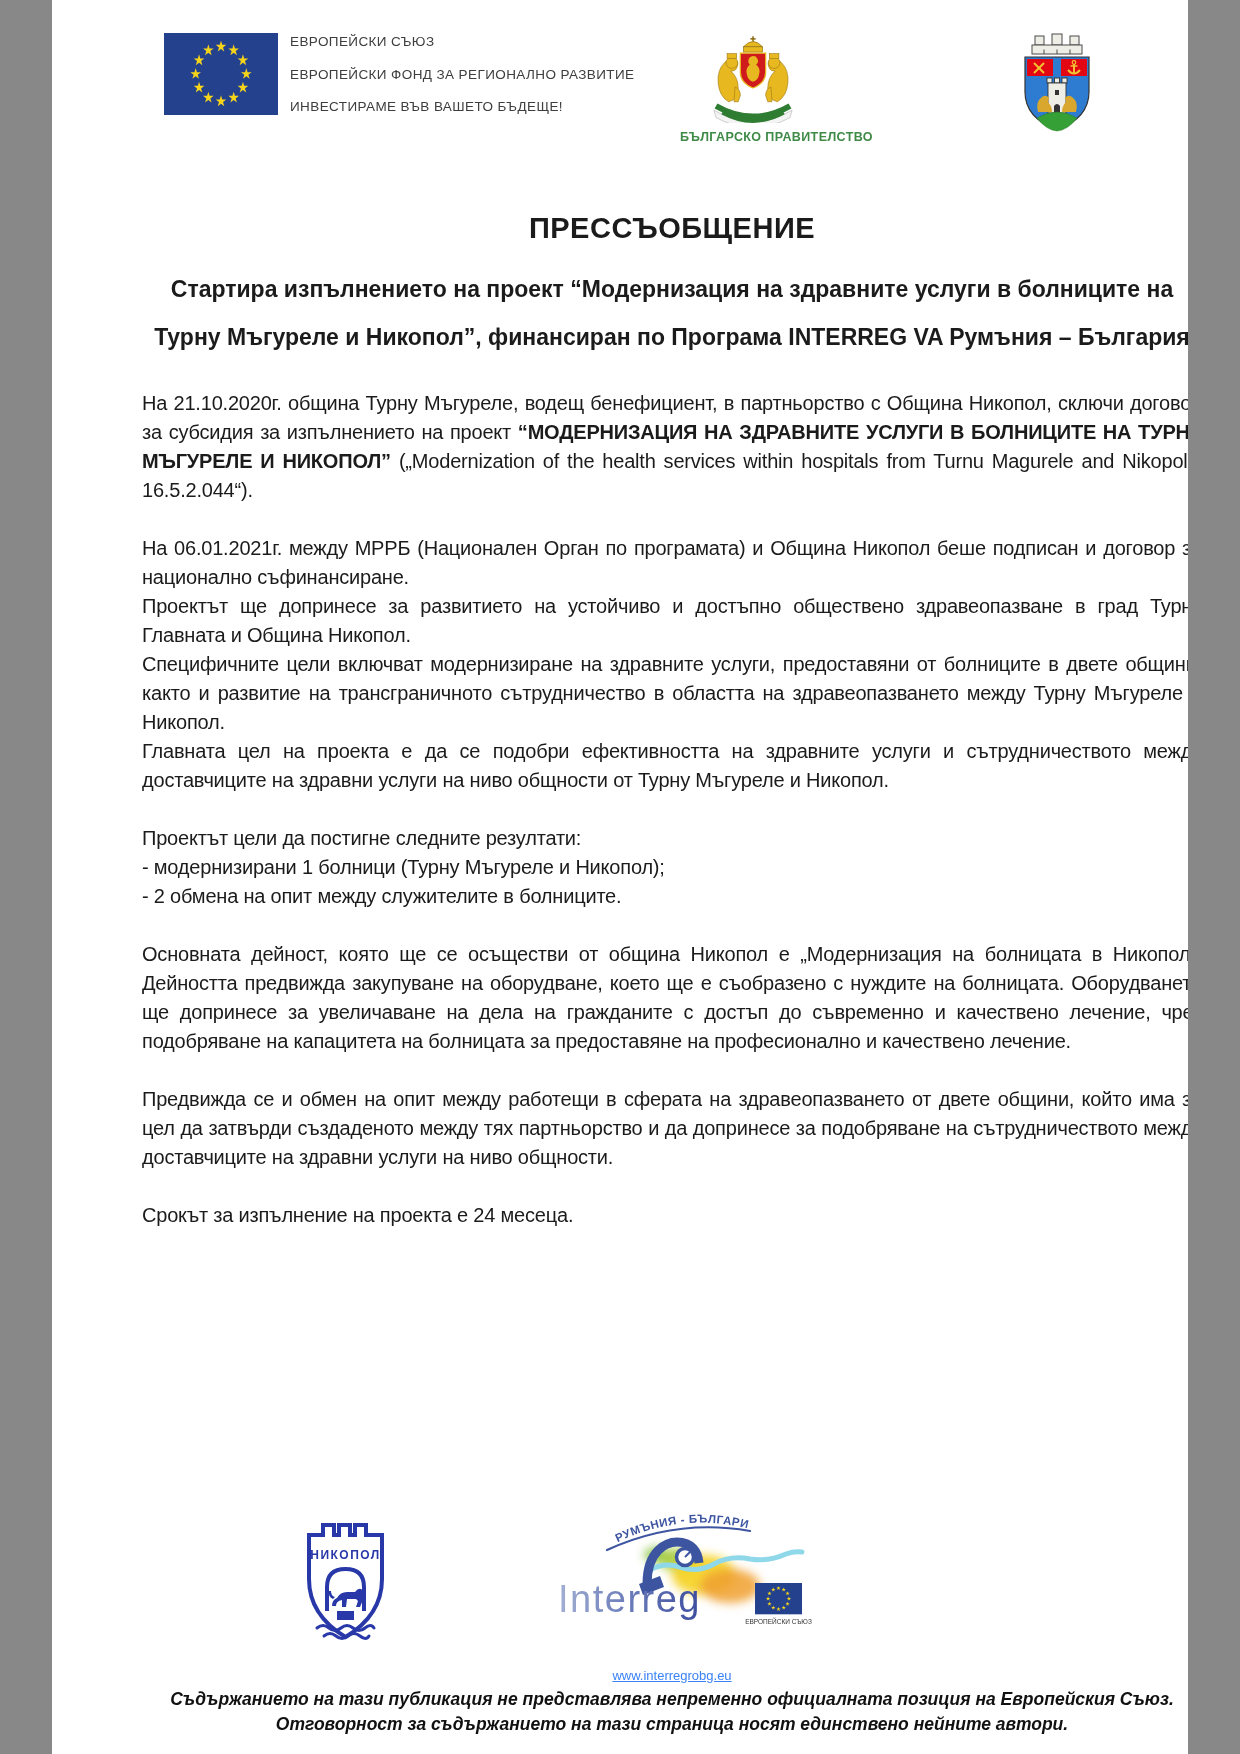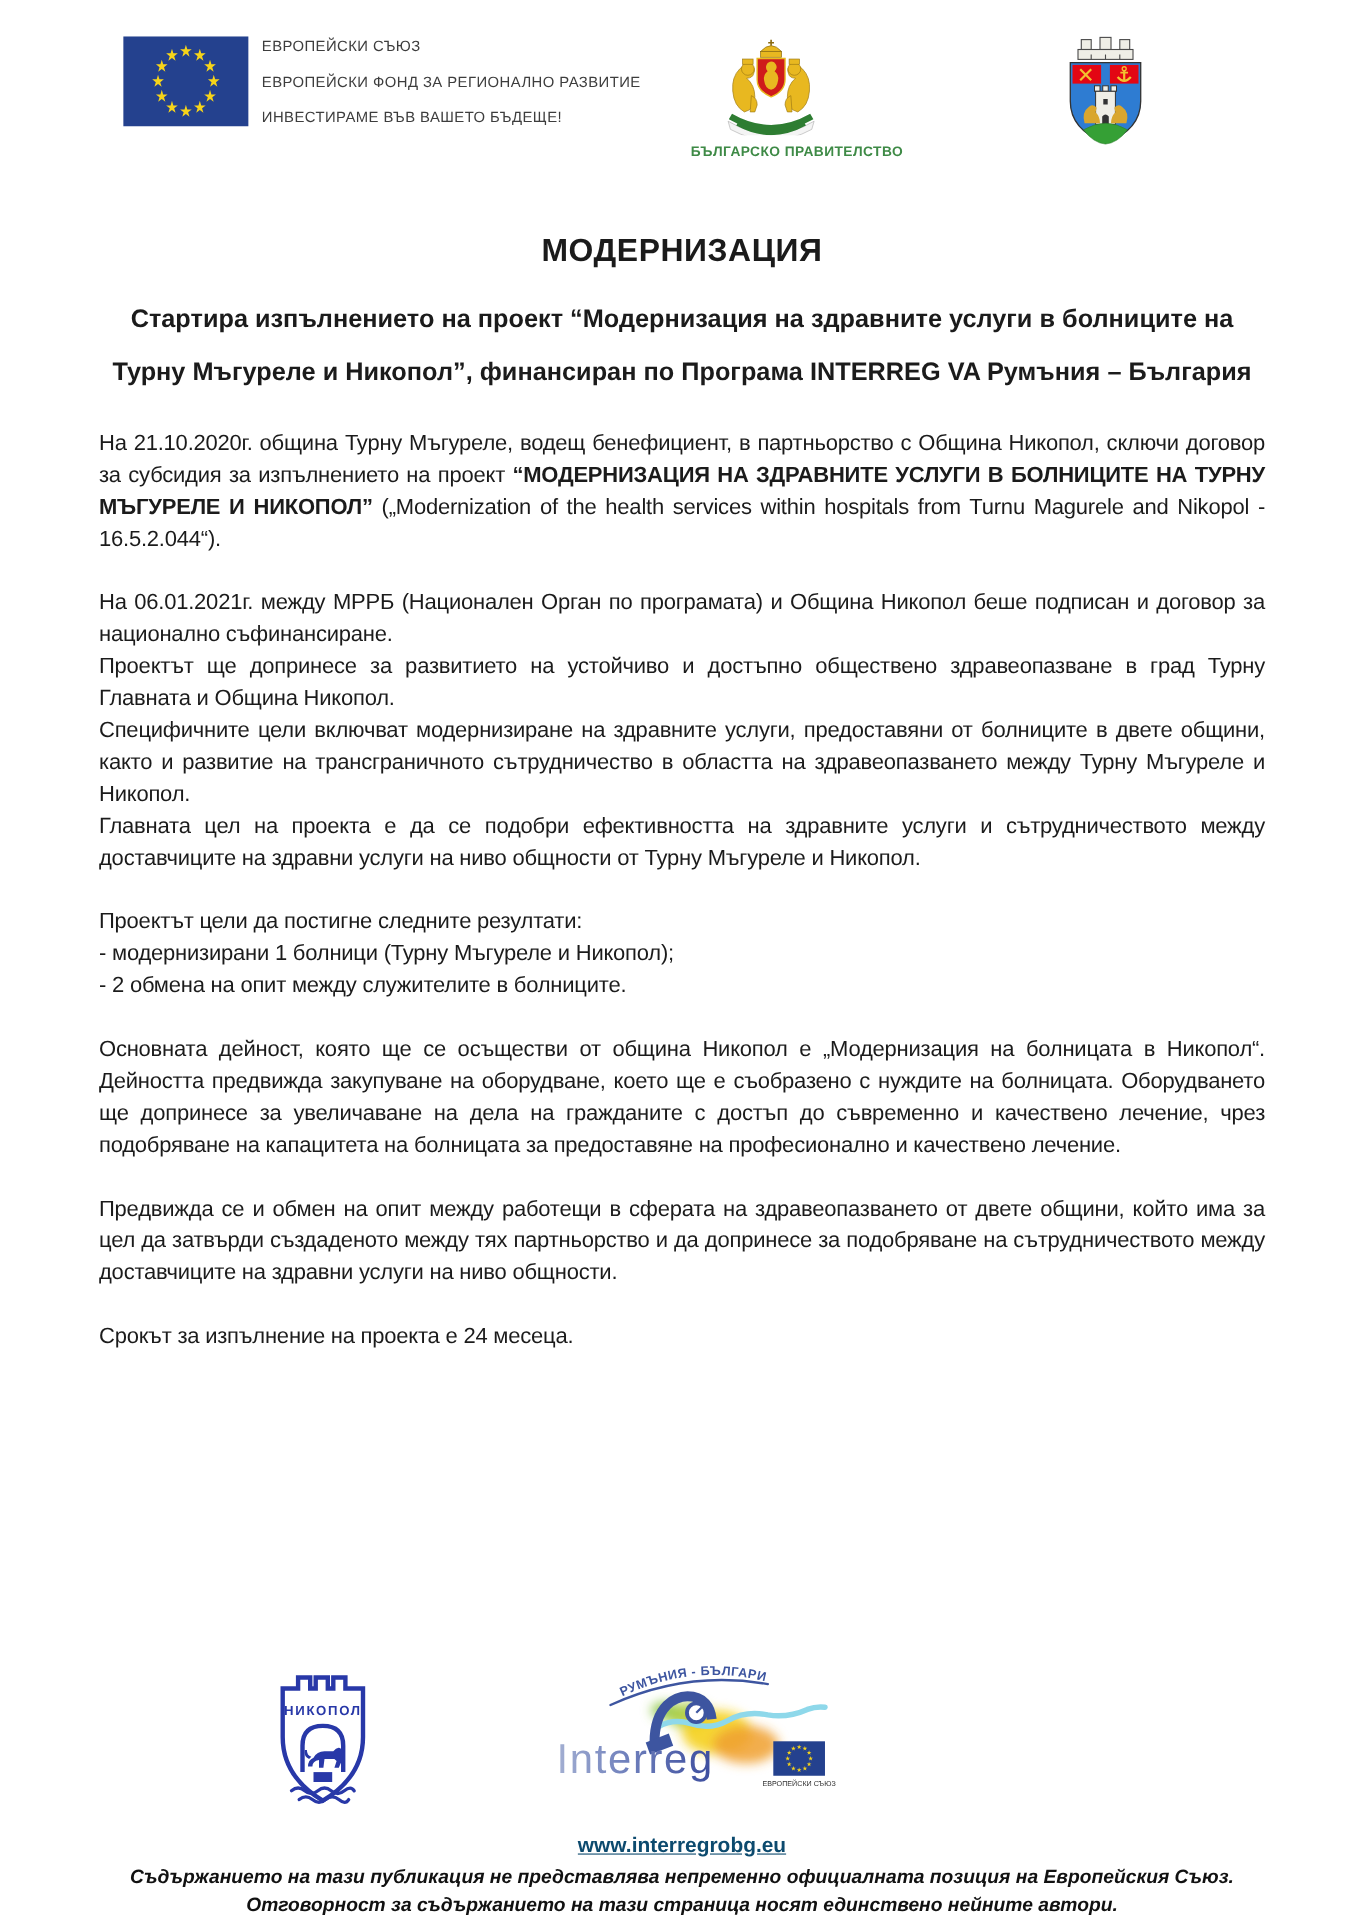--- a/index.html
+++ b/index.html
@@ -1,17 +1,17 @@
 <!DOCTYPE html>
 <html><head>
 <meta charset="utf-8">
 <style>
   html,body{margin:0;padding:0;background:#888;}
   .page{
-    position:relative;width:1240px;height:1754px;background:#ffffff;
+    position:relative;width:1136px;height:1754px;background:#ffffff;
     margin:0 auto;overflow:hidden;
     font-family:"Liberation Sans",sans-serif;color:#1b1b1b;
   }
   
   .eu-block{position:absolute;left:112px;top:33px;display:flex;gap:12px;}
   .eu-block svg{display:block;}
   .eu-text{display:flex;flex-direction:column;justify-content:space-between;height:80px;padding:1px 0;}
   .eu-text div{font-size:13.5px;letter-spacing:.4px;color:#3d3d3d;white-space:nowrap;}
   .gov-block{position:absolute;left:628px;top:34px;width:146px;text-align:center;}
   .gov-caption{margin-top:3px;font-size:12.5px;font-weight:bold;color:#3e8a46;letter-spacing:.4px;white-space:nowrap;}
@@ -22,21 +22,21 @@
   .subtitle{margin:0 0 28px;text-align:center;font-size:23px;font-weight:bold;line-height:48px;}
   p.body{margin:0;font-size:20px;line-height:29px;text-align:justify;letter-spacing:-.2px;}
   p.body.nojust{text-align:left;}
   .gap{height:29px;}
   .b{font-weight:bold;}
   
   .nikopol-logo{position:absolute;left:247px;top:1515px;}
   .interreg-logo{position:absolute;left:500px;top:1500px;}
   
   .footer{position:absolute;left:90px;top:1668px;width:1060px;text-align:center;}
-  .site-link{display:block;font-size:19px;color:#0c4a6e;text-decoration:underline;cursor:pointer;font-weight:bold;}
+  .site-link{display:block;font-size:13px;color:#3b82f6;text-decoration:underline;cursor:pointer;}
   .disclaimer{margin:4px auto 0;max-width:1020px;font-size:17.5px;font-weight:bold;line-height:25px;color:#111;font-style:italic;}
   
   svg text{font-family:"Liberation Sans",sans-serif;}
   .defs-holder{position:absolute;width:0;height:0;overflow:hidden;}
 </style>
 </head>
 <body>
 
 <svg class="defs-holder" aria-hidden="true">
   <defs>
@@ -151,21 +151,21 @@
       <path d="M36,81 v-7 q3,-4 6,0 v7 Z" fill="#333333"></path>
 
       <path d="M20,80 q-3,-10 4,-15 q4,-3 7,1 l-1,4 q4,4 4,10 Z" fill="#d9a62e"></path>
       <path transform="matrix(-1,0,0,1,78,0)" d="M20,80 q-3,-10 4,-15 q4,-3 7,1 l-1,4 q4,4 4,10 Z" fill="#d9a62e"></path>
 
       <path d="M19,86 q20,-12 40,0 q-9,12 -20,13 q-11,-1 -20,-13 Z" fill="#35a035" stroke="#2c7d2c" stroke-width="0.5"></path>
     </svg>
   </div>
 
   <div class="content">
-    <h1 class="title">МОДЕРНИЗАЦИЯ</h1>
+    <h1 class="title">ПРЕССЪОБЩЕНИЕ</h1>
     <h2 class="subtitle">Стартира изпълнението на проект “Модернизация на здравните услуги в болниците на Турну Мъгуреле и Никопол”, финансиран по Програма INTERREG VA Румъния – България</h2>
 
     <p class="body"><span>На 21.10.2020г. община Турну Мъгуреле, водещ бенефициент, в партньорство с Община Никопол, сключи договор за субсидия за изпълнението на проект </span><span class="b">“МОДЕРНИЗАЦИЯ НА ЗДРАВНИТЕ УСЛУГИ В БОЛНИЦИТЕ НА ТУРНУ МЪГУРЕЛЕ И НИКОПОЛ”</span><span> („Modernization of the health services within hospitals from Turnu Magurele and Nikopol - 16.5.2.044“).</span></p>
 
     <div class="gap"></div>
 
     <p class="body">На 06.01.2021г. между МРРБ (Национален Орган по програмата) и Община Никопол беше подписан и договор за национално съфинансиране.</p>
     <p class="body">Проектът ще допринесе за развитието на устойчиво и достъпно обществено здравеопазване в град Турну Главната и Община Никопол.</p>
     <p class="body">Специфичните цели включват модернизиране на здравните услуги, предоставяни от болниците в двете общини, както и развитие на трансграничното сътрудничество в областта на здравеопазването между Турну Мъгуреле и Никопол.</p>
     <p class="body">Главната цел на проекта е да се подобри ефективността на здравните услуги и сътрудничеството между доставчиците на здравни услуги на ниво общности от Турну Мъгуреле и Никопол.</p>

